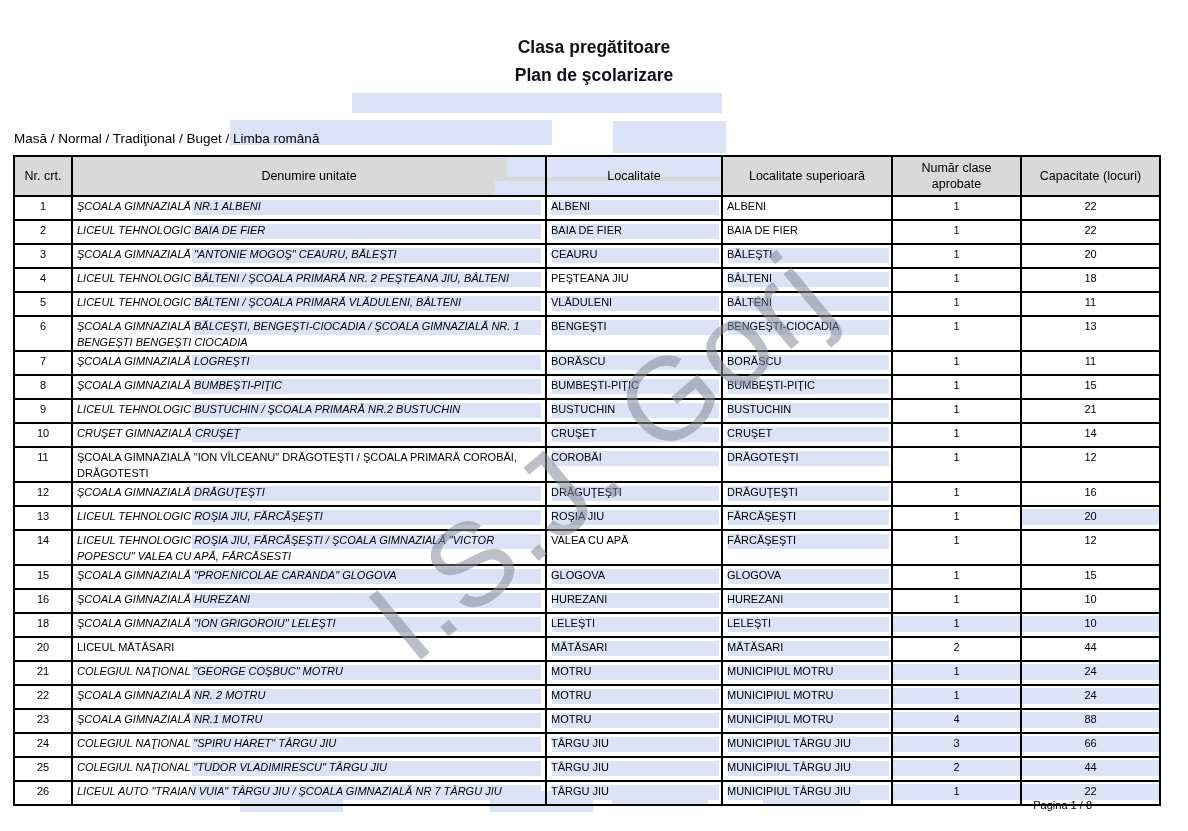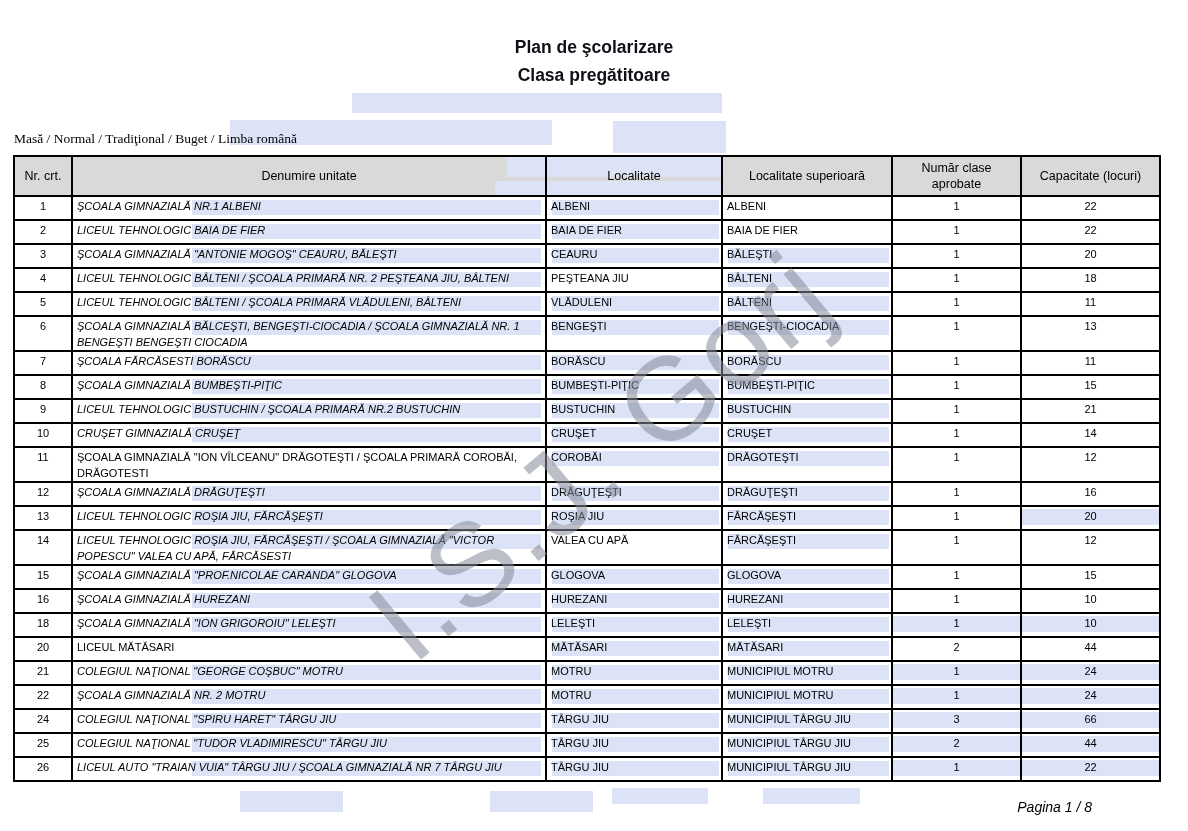--- a/index.html
+++ b/index.html
@@ -7,21 +7,21 @@
     width:1188px; height:831px; position:relative; overflow:hidden;
     background:#ffffff; font-family:"Liberation Sans", sans-serif; color:#000;
   }
   
   .decor { position:absolute; background:#dce3f6; z-index:0; }
 
   .titles {
     position:absolute; top:33px; left:0; width:100%; text-align:center;
     z-index:1; font-weight:bold; font-size:17.5px; line-height:28px; color:#0f0f18;
   }
-  .subtitle { position:absolute; left:14px; top:131px; font-size:13.5px; z-index:1;font-family:Liberation Serif, serif; }
+  .subtitle { position:absolute; left:14px; top:131px; font-size:13.5px; z-index:1; }
 
   table.plan {
     position:absolute; left:13px; top:155px; z-index:1;
     border-collapse:collapse; table-layout:fixed; background:transparent;
   }
   .plan th, .plan td { border:2px solid #000; overflow:hidden; }
   .plan th {
     background:#d9d9d9; height:38px; font-size:12.5px; font-weight:normal;
     text-align:center; vertical-align:middle; line-height:1.3; position:relative; padding:0 4px;
   }
@@ -42,36 +42,36 @@
   .th-denumire::after  { content:""; position:absolute; right:0; top:24px; width:50px; height:16px; background:#dce3f6; }
   .th-localitate::before { content:""; position:absolute; left:0; top:0; width:100%; height:20px; background:#dce3f6; }
   .th-localitate::after  { content:""; position:absolute; left:0; top:24px; width:100%; height:16px; background:#dce3f6; }
   .plan th span { position:relative; z-index:1; }
 
   .watermark {
     position:absolute; left:170px; top:388px; width:860px; text-align:center;
     transform:rotate(-40deg); font-size:118px; letter-spacing:3px; white-space:nowrap;
     color:#868b9a; opacity:0.55; z-index:2; pointer-events:none;
   }
-  .page-num { position:absolute; right:96px; top:799px; font-size:14px; z-index:1;font-style:italic; }
+  .page-num { position:absolute; right:96px; top:799px; font-size:11px; z-index:1; }
 </style>
 </head>
 <body>
 
 <div class="decor" style="left:352px; top:93px;  width:370px; height:20px;"></div>
 <div class="decor" style="left:230px; top:120px; width:322px; height:25px;"></div>
 <div class="decor" style="left:613px; top:121px; width:113px; height:32px;"></div>
 <div class="decor" style="left:240px; top:791px; width:103px; height:21px;"></div>
 <div class="decor" style="left:490px; top:791px; width:103px; height:21px;"></div>
 <div class="decor" style="left:612px; top:788px; width:96px;  height:16px;"></div>
 <div class="decor" style="left:763px; top:788px; width:97px;  height:16px;"></div>
 
 <div class="titles">
+  <div>Clasa pregătitoare</div>
   <div>Plan de şcolarizare</div>
-  <div>Clasa pregătitoare</div>
 </div>
 
 <div class="subtitle">Masă / Normal / Tradiţional / Buget / Limba română</div>
 
 <table class="plan">
   <colgroup>
     <col style="width:58px">
       <col style="width:474px">
       <col style="width:176px">
     <col style="width:170px">
@@ -132,21 +132,21 @@
       <tr>
     <td class="col-nr">6</td>
     <td class="col-denumire hl">ŞCOALA GIMNAZIALĂ BĂLCEŞTI, BENGEŞTI-CIOCADIA / ŞCOALA GIMNAZIALĂ NR. 1 BENGEŞTI BENGEŞTI CIOCADIA</td>
     <td class="col-localitate hl">BENGEŞTI</td>
     <td class="col-superioara hl">BENGEŞTI-CIOCADIA</td>
     <td class="col-clase">1</td>
     <td class="col-capacitate">13</td>
   </tr>
       <tr>
     <td class="col-nr">7</td>
-    <td class="col-denumire hl">ŞCOALA FĂRCĂSESTI BORĂSCU</td>
+    <td class="col-denumire hl">ŞCOALA GIMNAZIALĂ LOGREŞTI</td>
     <td class="col-localitate hl">BORĂSCU</td>
     <td class="col-superioara hl">BORĂSCU</td>
     <td class="col-clase">1</td>
     <td class="col-capacitate">11</td>
   </tr>
       <tr>
     <td class="col-nr">8</td>
     <td class="col-denumire hl">ŞCOALA GIMNAZIALĂ BUMBEŞTI-PIŢIC</td>
     <td class="col-localitate hl">BUMBEŞTI-PIŢIC</td>
     <td class="col-superioara hl">BUMBEŞTI-PIŢIC</td>
@@ -243,20 +243,28 @@
   </tr>
       <tr>
     <td class="col-nr">22</td>
     <td class="col-denumire hl">ŞCOALA GIMNAZIALĂ NR. 2 MOTRU</td>
     <td class="col-localitate hl">MOTRU</td>
     <td class="col-superioara hl">MUNICIPIUL MOTRU</td>
     <td class="col-clase hl">1</td>
     <td class="col-capacitate hl">24</td>
   </tr>
       <tr>
+    <td class="col-nr">23</td>
+    <td class="col-denumire hl">ŞCOALA GIMNAZIALĂ NR.1 MOTRU</td>
+    <td class="col-localitate hl">MOTRU</td>
+    <td class="col-superioara hl">MUNICIPIUL MOTRU</td>
+    <td class="col-clase hl">4</td>
+    <td class="col-capacitate hl">88</td>
+  </tr>
+      <tr>
     <td class="col-nr">24</td>
     <td class="col-denumire hl">COLEGIUL NAŢIONAL "SPIRU HARET" TÂRGU JIU</td>
     <td class="col-localitate hl">TÂRGU JIU</td>
     <td class="col-superioara hl">MUNICIPIUL TÂRGU JIU</td>
     <td class="col-clase hl">3</td>
     <td class="col-capacitate hl">66</td>
   </tr>
       <tr>
     <td class="col-nr">25</td>
     <td class="col-denumire hl">COLEGIUL NAŢIONAL "TUDOR VLADIMIRESCU" TÂRGU JIU</td>

